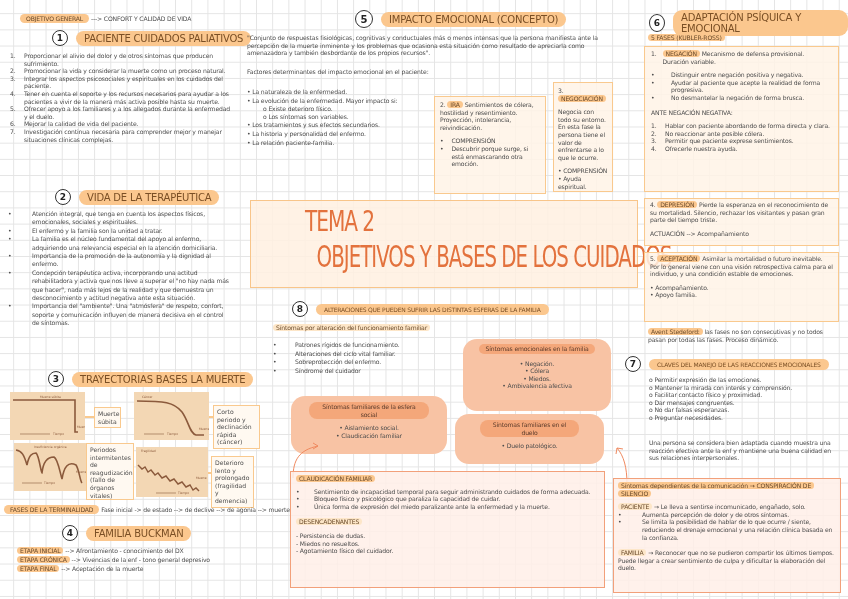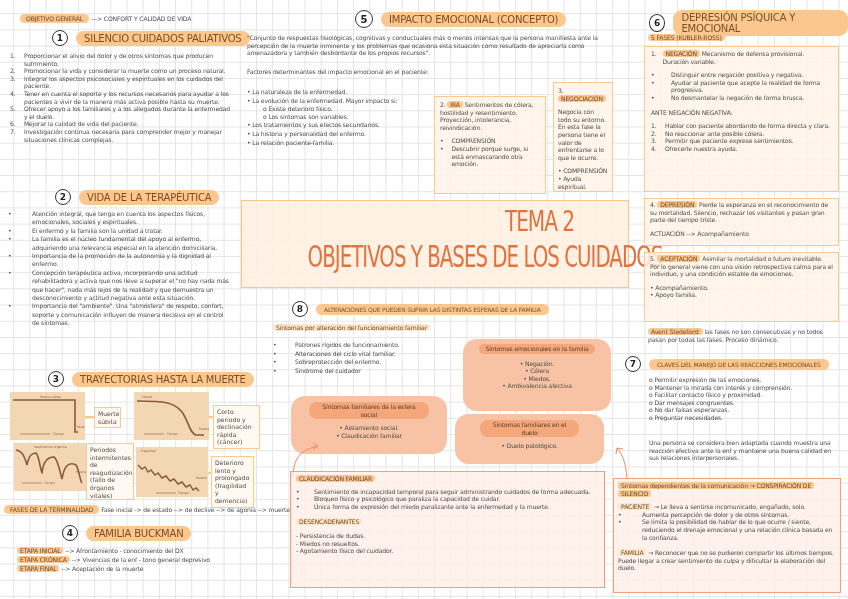--- a/index.html
+++ b/index.html
@@ -39,37 +39,37 @@
   .salmon .cap { background: #f4a77a; border-radius: 8px; padding: 1px 6px; display: inline-block; color: #5a3a2a; }
   .chart-img { background: #f3d7b4; position: absolute; overflow: hidden; }
   .chart-img svg { position: absolute; left: 0; top: 0; }
   .lbl-box {
     position: absolute; border: 1.6px solid #f9c98e; background: #fff9f1;
     font-size: 6.1px; line-height: 7.6px; padding: 2px 3px; color: #4d4d4d;
   }
   .connector { position: absolute; height: 2px; background: #f9c98e; }
   .title-box {
     border: 1.8px solid #f8c58a; background: rgba(255, 240, 225, 0.85);
-    text-align: right; color: #e3723d;
+    text-align: left; color: #e3723d; margin-left: 9px;
   }
   .title-box .l1 { font-family: "DejaVu Sans", sans-serif; font-size: 28px; line-height: 34px; letter-spacing: -1.5px; transform: scaleX(0.72); display: block; }
   .title-box .l2 { font-family: "DejaVu Sans", sans-serif; font-size: 30px; line-height: 36px; letter-spacing: -1.5px; transform: scaleX(0.66); display: block; white-space: nowrap; }
 </style>
 </head>
 <body>
 
 <div class="abs t" style="left:20px; top:15px;">
   <span class="hl">OBJETIVO GENERAL</span>
   <span>---&gt;</span>
   <span>CONFORT Y CALIDAD DE VIDA</span>
 </div>
 
 <div class="abs sec-head" style="left:52px; top:30px;">
   <div class="num">1</div>
-  <div class="pill">SILENCIO CUIDADOS PALIATIVOS</div>
+  <div class="pill">PACIENTE CUIDADOS PALIATIVOS</div>
 </div>
 
 <ol class="abs list t" style="left:10px; top:52px; width:225px;">
   <li>
       <span class="n">1.</span>
       <span>Proporcionar el alivio del dolor y de otros síntomas que producen sufrimiento.</span>
     </li>
   <li>
       <span class="n">2.</span>
       <span>Promocionar la vida y considerar la muerte como un proceso natural.</span>
@@ -123,21 +123,21 @@
       <span style="padding-left:10px;">Concepción terapéutica activa, incorporando una actitud rehabilitadora y activa que nos lleve a superar el "no hay nada más que hacer", nada más lejos de la realidad y que demuestra un desconocimiento y actitud negativa ante esta situación.</span>
     </li>
   <li>
       <span class="n">•</span>
       <span style="padding-left:10px;">Importancia del "ambiente". Una "atmósfera" de respeto, confort, soporte y comunicación influyen de manera decisiva en el control de síntomas.</span>
     </li>
 </ul>
 
 <div class="abs sec-head" style="left:48px; top:371px;">
   <div class="num">3</div>
-  <div class="pill">TRAYECTORIAS HASTA LA MUERTE</div>
+  <div class="pill">TRAYECTORIAS BASES LA MUERTE</div>
 </div>
 
 <div class="chart-img" style="left:10px; top:392px; width:75px; height:48px;">
   <svg width="75" height="48" viewBox="0 0 75 48">
     <polyline points="3,8 65,8 65,40 68,40" fill="none" stroke="#8b5a3c" stroke-width="1.6"></polyline>
     <line x1="10" y1="42" x2="40" y2="42" stroke="#8b5a3c" stroke-width="0.6"></line>
     <text x="30" y="6" font-size="3" fill="#8b5a3c">Muerte súbita</text>
     <text x="67" y="36" font-size="3" fill="#8b5a3c">Muerte</text>
     <text x="43" y="43" font-size="3" fill="#8b5a3c">Tiempo</text>
   </svg>
@@ -306,21 +306,21 @@
       </li>
   </ul>
   <div style="margin-top:8px;"><span class="hls" style="background:#fde6c8;">DESENCADENANTES</span></div>
   <div style="margin-top:6px;">- Persistencia de dudas.</div>
   <div>- Miedos no resueltos.</div>
   <div>- Agotamiento físico del cuidador.</div>
 </div>
 
 <div class="abs sec-head" style="left:649px; top:10px;">
   <div class="num" style="width:18px;height:18px;">6</div>
-  <div class="pill">DEPRESIÓN PSÍQUICA Y EMOCIONAL</div>
+  <div class="pill">ADAPTACIÓN PSÍQUICA Y EMOCIONAL</div>
 </div>
 <div class="abs t" style="left:648px; top:34px;">
   <span class="hls">5 FASES (KUBLER-ROSS)</span>
 </div>
 
 <div class="abs box t" style="left:644px; top:46px; width:195px; height:146px; padding:3px 6px;">
   <div style="display:flex; gap:6px;">
       <span>1.</span>
       <span><span class="hls">NEGACIÓN</span> <span>Mecanismo de defensa provisional. Duración variable.</span></span>
     </div>

